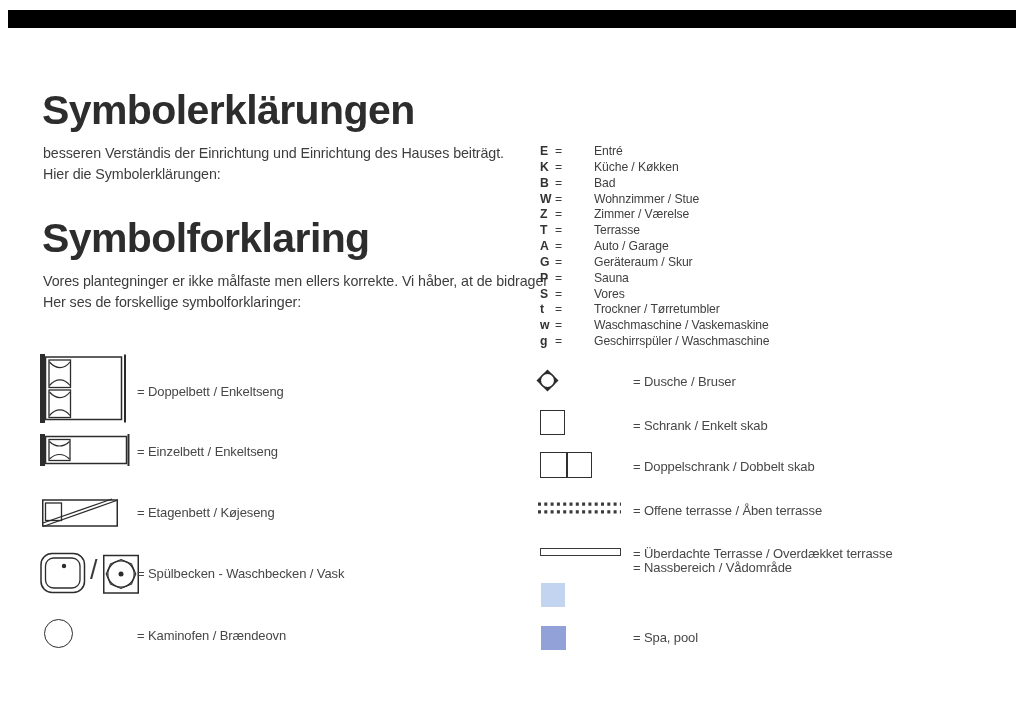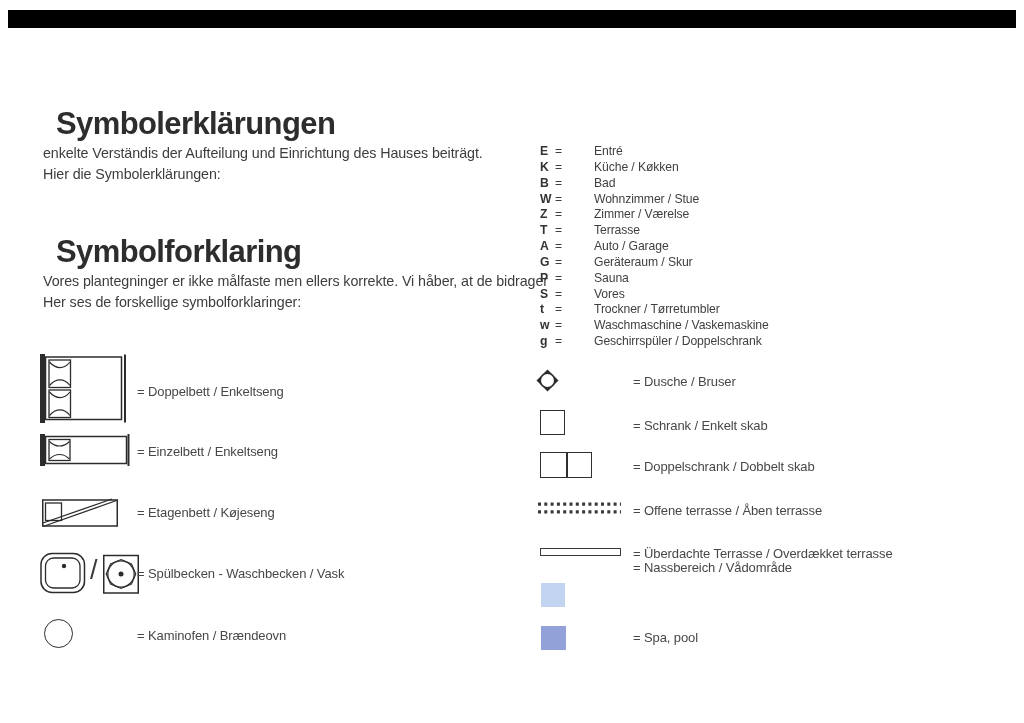--- a/index.html
+++ b/index.html
@@ -1,19 +1,19 @@
 <!DOCTYPE html>
 <html><head>
 <meta charset="utf-8">
 <style>
   html,body{margin:0;padding:0;background:#fff;}
   .page{position:relative;width:1024px;height:723px;background:#ffffff;overflow:hidden;
         font-family:"Liberation Sans","DejaVu Sans",sans-serif;color:#3d3d3d;}
   .top-bar{position:absolute;left:8px;top:10px;width:1008px;height:18px;background:#000;}
-  .big-title{position:absolute;margin:14px;font-size:31px;font-weight:bold;color:#2d2d2d;
+  .big-title{position:absolute;margin:0;font-size:41px;font-weight:bold;color:#2d2d2d;
              letter-spacing:-0.6px;line-height:36px;}
   .title-de{left:42px;top:92px;}
   .title-da{left:42px;top:220px;}
   .para{position:absolute;font-size:14.3px;line-height:21px;letter-spacing:-0.1px;color:#3d3d3d;}
   .para-de{left:43px;top:143px;}
   .para-da{left:43px;top:271px;}
   .sym-label{position:absolute;font-size:13px;color:#474747;letter-spacing:-0.1px;white-space:nowrap;}
   .icon{position:absolute;}
   svg{display:block;}
   .stroke{fill:none;stroke:#2c2c2c;}
@@ -38,21 +38,21 @@
 </style>
 </head>
 <body>
 
 <div class="page">
 
   <div class="top-bar" style="background: rgb(0, 0, 0);"></div>
 
   <h1 class="big-title title-de">Symbolerklärungen</h1>
   <div class="para para-de">
-    <div>enkelte Verständis der Aufteilung und Einrichtung des Hauses beiträgt.</div>
+    <div>besseren Verständis der Einrichtung und Einrichtung des Hauses beiträgt.</div>
     <div>Hier die Symbolerklärungen:</div>
   </div>
 
   <h1 class="big-title title-da">Symbolforklaring</h1>
   <div class="para para-da">
     <div>Vores plantegninger er ikke målfaste men ellers korrekte. Vi håber, at de bidrager</div>
     <div>Her ses de forskellige symbolforklaringer:</div>
   </div>
 
   <div class="icon" style="left:40px;top:354px">
@@ -170,21 +170,21 @@
         <span class="ct">Trockner / Tørretumbler</span>
       </div>
     <div class="code-row">
         <span class="cl">w</span>
         <span class="ce">=</span>
         <span class="ct">Waschmaschine / Vaskemaskine</span>
       </div>
     <div class="code-row">
         <span class="cl">g</span>
         <span class="ce">=</span>
-        <span class="ct">Geschirrspüler / Doppelschrank</span>
+        <span class="ct">Geschirrspüler / Waschmaschine</span>
       </div>
   </div>
 
   <div class="icon" style="left:536px;top:369px">
     <svg width="23" height="23" viewBox="0 0 23 23">
       <polygon class="fillk" points="11.5,0.5 22.5,11.5 11.5,22.5 0.5,11.5"></polygon>
       <circle cx="11.5" cy="11.5" r="7.2" fill="#ffffff" stroke="#2c2c2c" stroke-width="1.5"></circle>
     </svg>
   </div>
   <div class="sym-label" style="left:633px;top:374px">= Dusche / Bruser</div>

